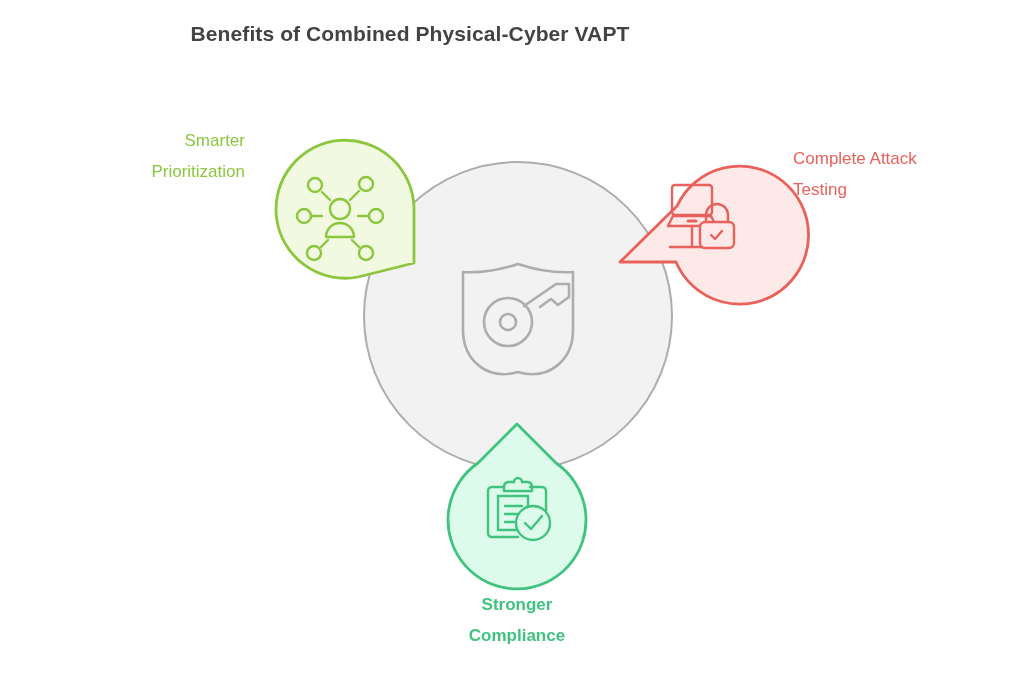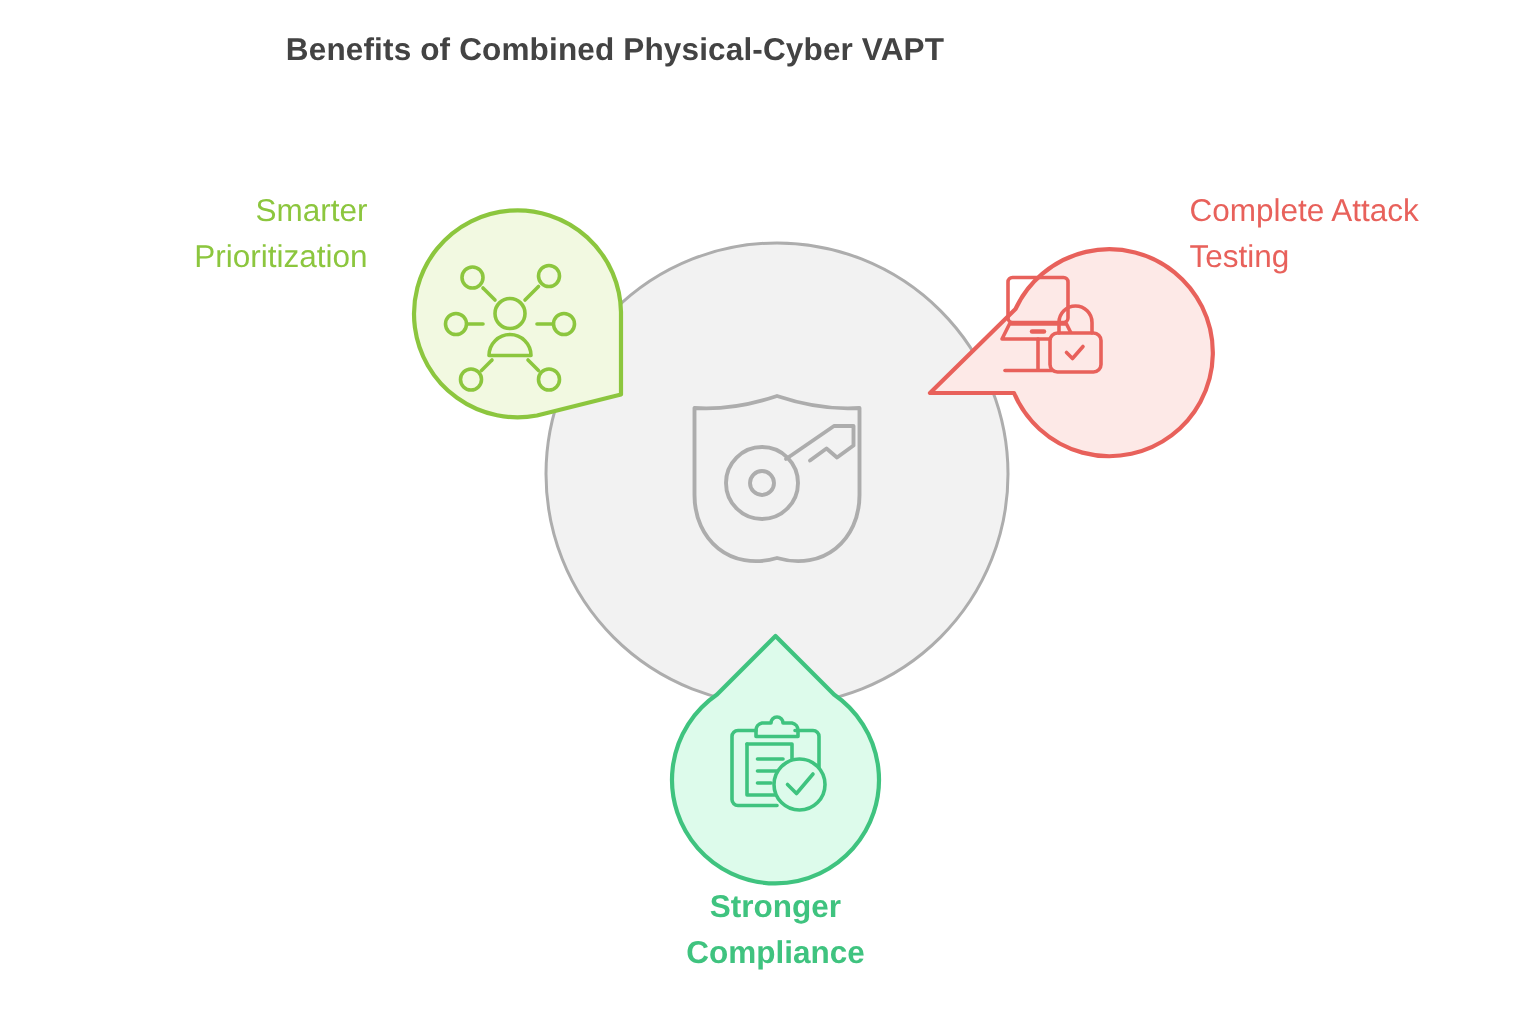--- a/index.html
+++ b/index.html
@@ -30,37 +30,37 @@
     width: 820px;
     text-align: center;
     font-size: 21px;
     font-weight: bold;
     color: #434343;
     letter-spacing: 0.1px;
   }
 
   .label {
     position: absolute;
-    font-size: 21px;
+    font-size: 17px;
     line-height: 31px;
     font-weight: normal;
     white-space: pre-line;
   }
 
   .label-smarter {
     left: 55px;
     top: 125px;
     width: 190px;
     text-align: right;
     color: #8cc63e;
   }
 
   .label-complete {
     left: 793px;
-    top: 125px;
+    top: 143px;
     width: 230px;
     text-align: left;
     color: #e8615b;
   }
 
   .label-stronger {
     left: 397px;
     top: 589px;
     width: 240px;
     text-align: center;

